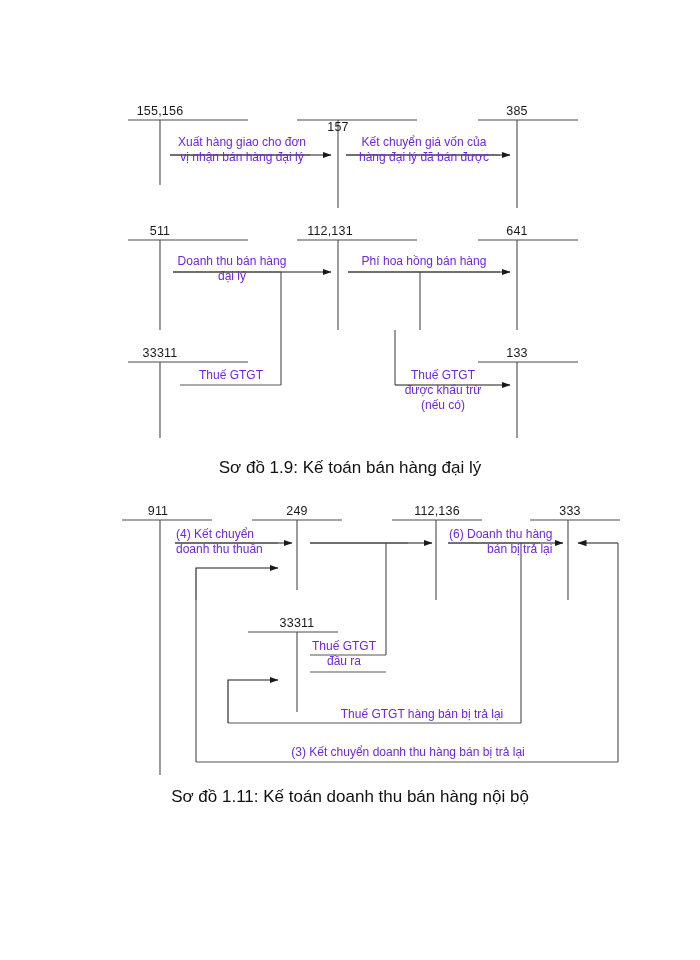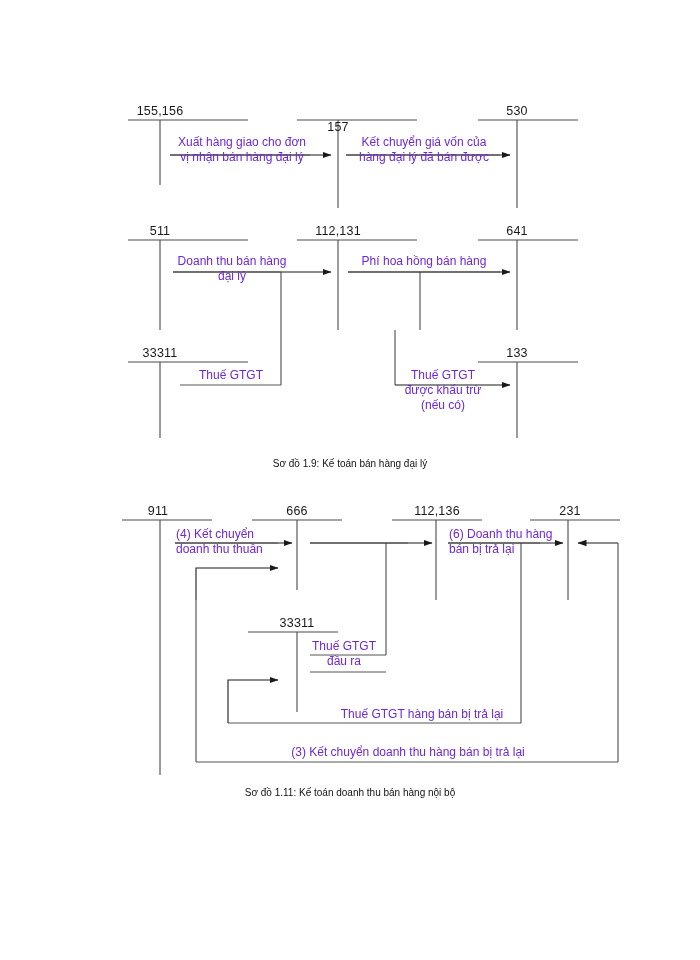--- a/index.html
+++ b/index.html
@@ -48,21 +48,21 @@
   }
   .flow-text.left {
     text-align: left;
     transform: none;
   }
   .caption {
     position: absolute;
     width: 700px;
     left: 0;
     text-align: center;
-    font-size: 10px;
+    font-size: 17px;
     color: #111;
   }
   .ln-top { stroke: #4a4a4a; stroke-width: 1.2; fill: none; }
   .ln-stem { stroke: #4a4a4a; stroke-width: 1.1; fill: none; }
   .ln-arrow { stroke: #1a1a1a; stroke-width: 1.1; fill: none; }
   .ln-under { stroke: #555; stroke-width: 1.0; fill: none; }
 </style>
 </head>
 <body>
 
@@ -179,24 +179,24 @@
     <path class="ln-arrow" d="M228,723 V680 H278" marker-end="url(#arrowR)"></path>
 
     <path class="ln-under" d="M196,762 H618"></path>
     <path class="ln-stem" d="M618,762 V543"></path>
     <path class="ln-stem" d="M196,762 V600"></path>
 
   </svg>
 
   <div class="acct-label" style="left:160px; top:104px;">155,156</div>
   <div class="acct-label" style="left:338px; top:120px;">157</div>
-  <div class="acct-label" style="left:517px; top:104px;">530</div>
+  <div class="acct-label" style="left:517px; top:104px;">385</div>
 
   <div class="acct-label" style="left:160px; top:224px;">511</div>
-  <div class="acct-label" style="left:338px; top:224px;">112,131</div>
+  <div class="acct-label" style="left:330px; top:224px;">112,131</div>
   <div class="acct-label" style="left:517px; top:224px;">641</div>
 
   <div class="acct-label" style="left:160px; top:346px;">33311</div>
   <div class="acct-label" style="left:517px; top:346px;">133</div>
 
   <div class="flow-text" style="left:242px; top:135px;">
     <div>Xuất hàng giao cho đơn</div>
     <div>vị nhận bán hàng đại lý</div>
   </div>
 
@@ -220,34 +220,34 @@
 
   <div class="flow-text" style="left:443px; top:368px;">
     <div>Thuế GTGT</div>
     <div>được khấu trừ</div>
     <div>(nếu có)</div>
   </div>
 
   <div class="caption" style="top:458px;">Sơ đồ 1.9: Kế toán bán hàng đại lý</div>
 
   <div class="acct-label" style="left:158px; top:504px;">911</div>
-  <div class="acct-label" style="left:297px; top:504px;">666</div>
+  <div class="acct-label" style="left:297px; top:504px;">249</div>
   <div class="acct-label" style="left:437px; top:504px;">112,136</div>
-  <div class="acct-label" style="left:570px; top:504px;">231</div>
+  <div class="acct-label" style="left:570px; top:504px;">333</div>
   <div class="acct-label" style="left:297px; top:616px;">33311</div>
 
   <div class="flow-text left" style="left:176px; top:527px;">
     <div>(4) Kết chuyển</div>
     <div>doanh thu thuần</div>
   </div>
 
 
   <div class="flow-text left" style="left:449px; top:527px;">
     <div>(6) Doanh thu hàng</div>
-    <div style="text-align:left;">bán bị trả lại</div>
+    <div style="text-align:right;">bán bị trả lại</div>
   </div>
 
   <div class="flow-text left" style="left:312px; top:639px;">
     <div>Thuế GTGT</div>
     <div style="text-align:center;">đầu ra</div>
   </div>
 
   <div class="flow-text" style="left:422px; top:707px;">
     <div>Thuế GTGT hàng bán bị trả lại</div>
   </div>

